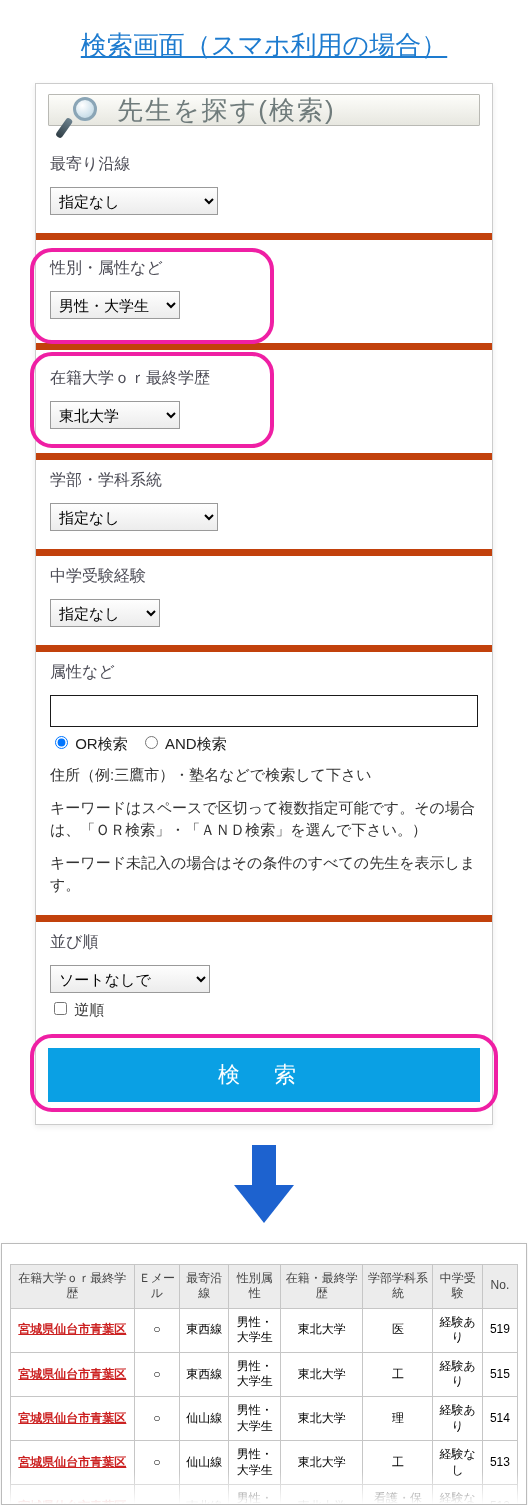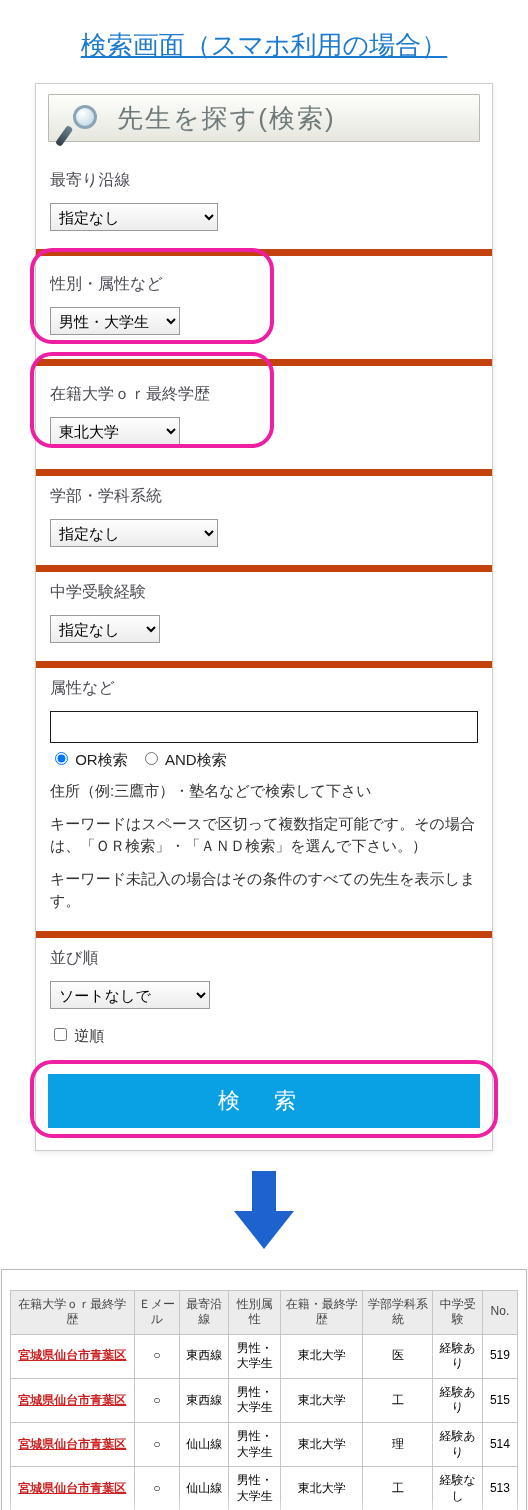--- a/index.html
+++ b/index.html
@@ -21,21 +21,21 @@
     margin: 10px auto 0;
     width: 458px;
     background: #fff;
     border: 1px solid #ccc;
     box-shadow: 0 2px 6px rgba(0,0,0,0.08);
   }
   .search-header {
     margin: 10px 12px 18px;
     border: 1px solid #b9b9b4;
     background: linear-gradient(#fdfdfa, #e7e7e0);
-    height: 48px;
+    height: 32px;
     display: flex;
     align-items: center;
     padding-left: 18px;
     border-radius: 1px;
   }
   .mag-icon {
     width: 42px;
     height: 42px;
     position: relative;
     flex: none;
@@ -106,21 +106,21 @@
   }
   .radio-row label { margin-right: 8px; }
   .help-text {
     font-size: 15px;
     color: #333;
     margin-top: 10px;
     line-height: 1.5;
   }
   .sort-row select { width: 160px; }
   .reverse-row {
-    margin-top: 16px;
+    margin-top: 6px;
     font-size: 15px;
     color: #333;
   }
   .search-btn-wrap {
     padding: 10px 12px 22px;
     position: relative;
   }
   .search-btn {
     display: block;
     width: 100%;

